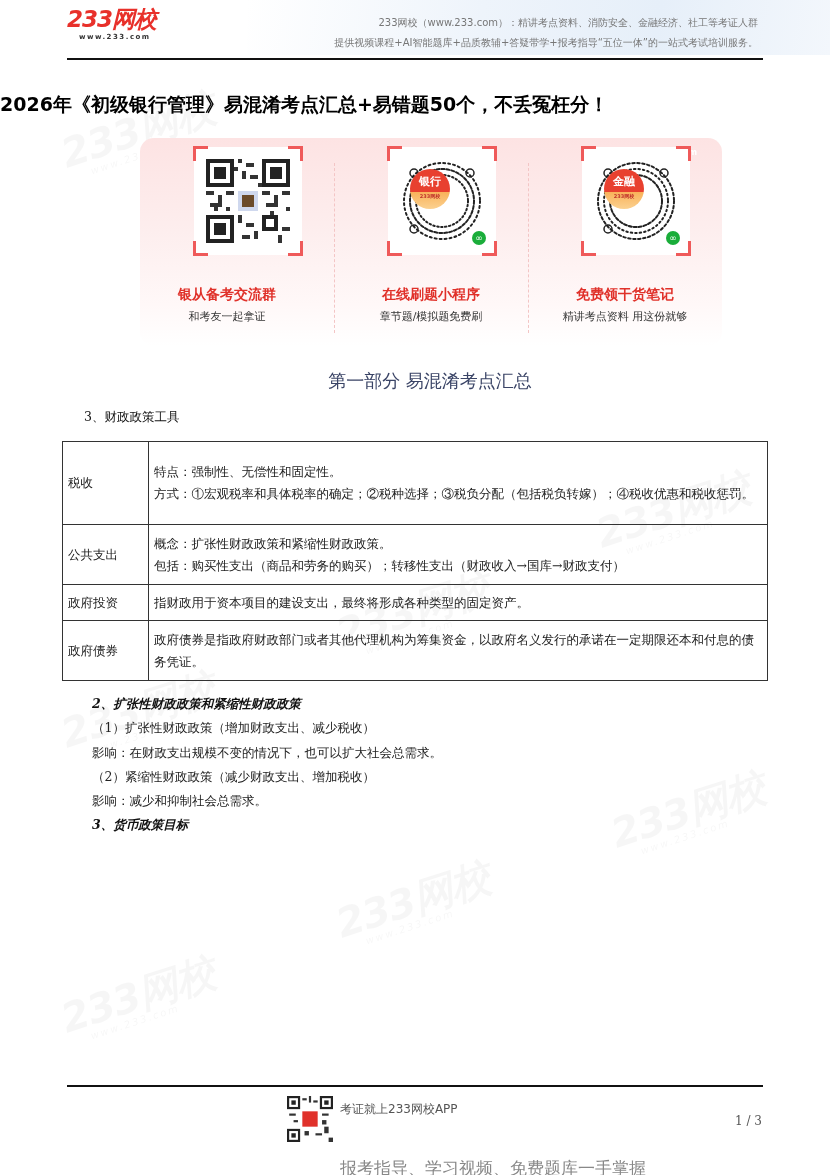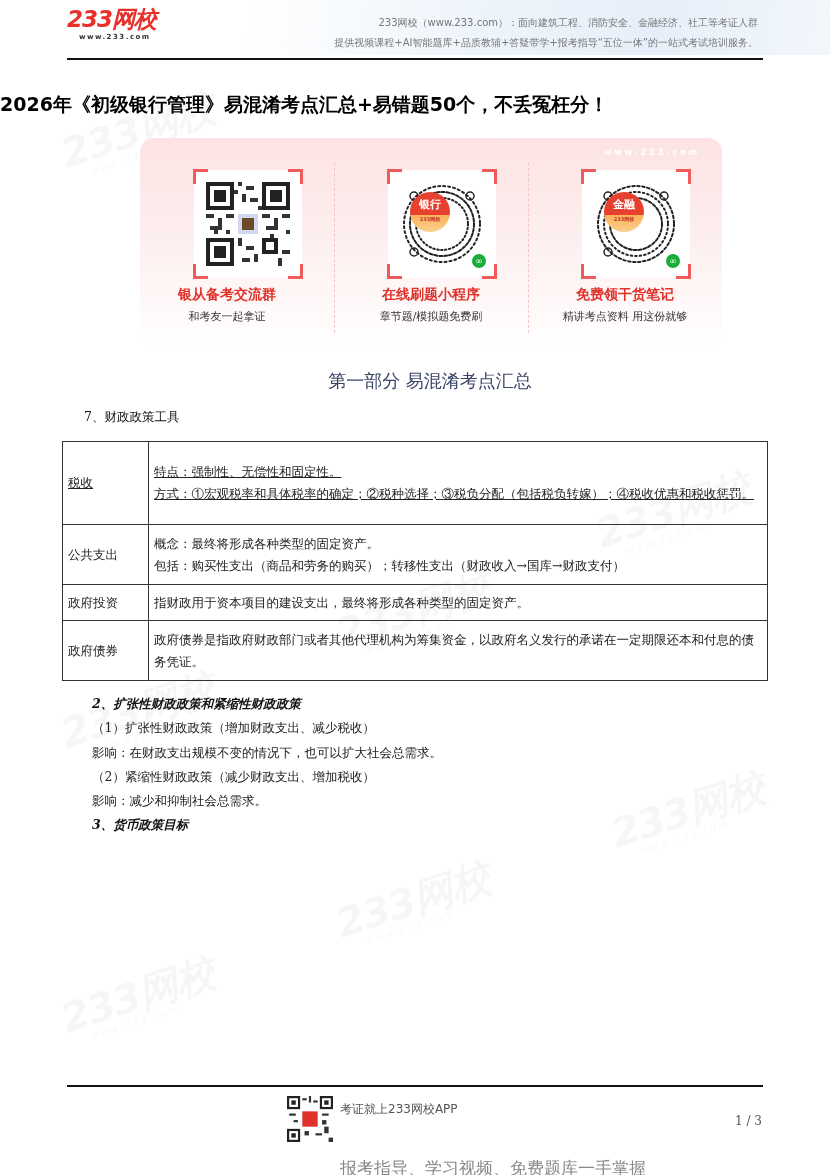--- a/index.html
+++ b/index.html
@@ -31,21 +31,21 @@
                font-family: "DejaVu Sans", sans-serif; font-weight: bold; font-size: 19px; color: #000000; }
 
   
   .banner { position: absolute; left: 140px; top: 138px; width: 582px; height: 208px; border-radius: 14px;
             background: linear-gradient(180deg, #fde3e3 0%, #fdeeee 45%, #fff8f8 80%, #ffffff 100%); overflow: hidden; }
   .banner-site { position: absolute; right: 22px; top: 10px; color: #fff; font-family: "DejaVu Sans", sans-serif;
                  font-size: 8px; letter-spacing: 3px; font-weight: bold; }
   .banner-col { position: absolute; top: 0; width: 194px; height: 208px; }
   .banner-col.c0 { left: 0; } .banner-col.c1 { left: 194px; } .banner-col.c2 { left: 388px; }
   .divider { position: absolute; top: 25px; height: 170px; border-left: 1px dashed #f3c5c5; }
-  .qr-frame { position: absolute; left: 54px; top: 32px; width: 108px; height: 108px; background: #fff; }
+  .qr-frame { position: absolute; left: 54px; top: 9px; width: 108px; height: 108px; background: #fff; }
   .corner { position: absolute; width: 12px; height: 12px; border-color: #ef5a5a; border-style: solid; }
   .corner.tl { left: -1px; top: -1px; border-width: 3px 0 0 3px; }
   .corner.tr { right: -1px; top: -1px; border-width: 3px 3px 0 0; }
   .corner.bl { left: -1px; bottom: -1px; border-width: 0 0 3px 3px; }
   .corner.br { right: -1px; bottom: -1px; border-width: 0 3px 3px 0; }
   .qr-inner { position: absolute; left: 12px; top: 12px; width: 84px; height: 84px; }
   .mini-badge { position: absolute; left: 22px; top: 22px; width: 40px; height: 40px; border-radius: 50%;
                 background: linear-gradient(180deg, #e8402f 0%, #e8402f 58%, #f9b25a 58%, #fbd190 100%);
                 color: #fff; font-family: "DejaVu Sans", sans-serif; font-weight: bold; font-size: 11px;
                 text-align: center; line-height: 26px; }
@@ -116,21 +116,21 @@
     <span class="small">www.233.com</span>
   </div>
 
 <div class="header">
   <div class="header-bg"></div>
   <div class="logo">
     <div class="logo-main">233网校</div>
     <div class="logo-sub">www.233.com</div>
   </div>
   <div class="header-text">
-    <div>233网校（www.233.com）：面向建筑工程、消防安全、金融经济、社工等考证人群</div>
+    <div>233网校（www.233.com）：精讲考点资料、消防安全、金融经济、社工等考证人群</div>
     <div>提供视频课程+AI智能题库+品质教辅+答疑带学+报考指导“五位一体”的一站式考试培训服务。</div>
   </div>
 </div>
 <div class="header-rule"></div>
 
 <div class="doc-title">2026年《初级银行管理》易混淆考点汇总+易错题50个，不丢冤枉分！</div>
 
 <div class="banner">
   <div class="banner-site">www.233.com</div>
   <div class="divider" style="left:194px;"></div>
@@ -229,35 +229,35 @@
       </svg>
       <div class="mini-badge"><span>金融</span><span class="b2">233网校</span></div>
       <div class="mini-green">∞</div>
     </div>
     <div class="col-title">免费领干货笔记</div>
     <div class="col-sub">精讲考点资料 用这份就够</div>
   </div>
 </div>
 
 <div class="section-heading">第一部分  易混淆考点汇总</div>
-<div class="h1">7、财政政策工具</div>
+<div class="h1">3、财政政策工具</div>
 
 <table class="tools">
   <tbody>
-      <tr style="height:83px;text-decoration:underline;">
+      <tr style="height:83px;">
     <td class="name">税收</td>
     <td>
       <span class="cell-line">特点：强制性、无偿性和固定性。</span>
       <span class="cell-line">方式：①宏观税率和具体税率的确定；②税种选择；③税负分配（包括税负转嫁）；④税收优惠和税收惩罚。</span>
     </td>
   </tr>
   <tr style="height:60px;">
     <td class="name">公共支出</td>
     <td>
-      <span class="cell-line">概念：最终将形成各种类型的固定资产。</span>
+      <span class="cell-line">概念：扩张性财政政策和紧缩性财政政策。</span>
       <span class="cell-line">包括：购买性支出（商品和劳务的购买）；转移性支出（财政收入→国库→财政支付）</span>
     </td>
   </tr>
   <tr style="height:36px;">
     <td class="name">政府投资</td>
     <td>
       <span class="cell-line">指财政用于资本项目的建设支出，最终将形成各种类型的固定资产。</span>
     </td>
   </tr>
   <tr style="height:60px;">

